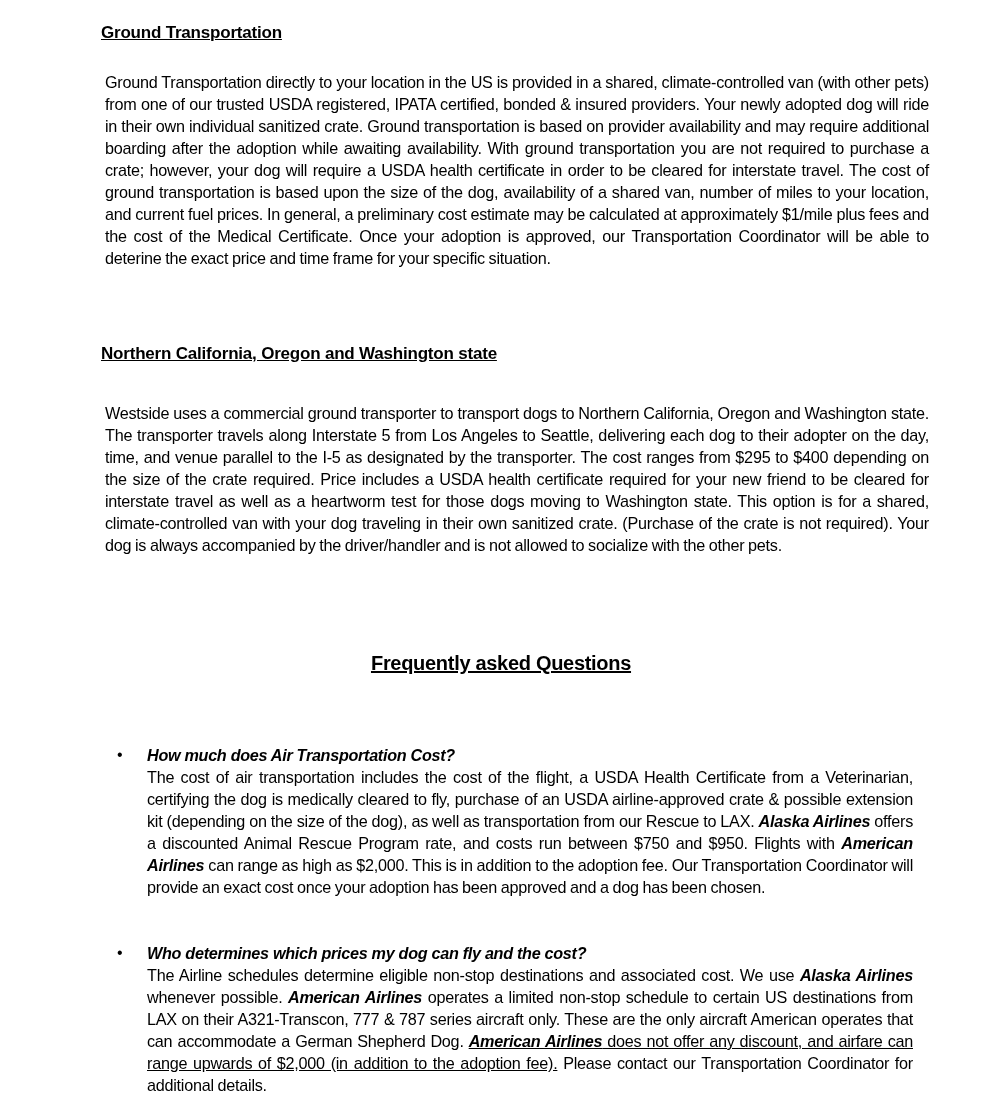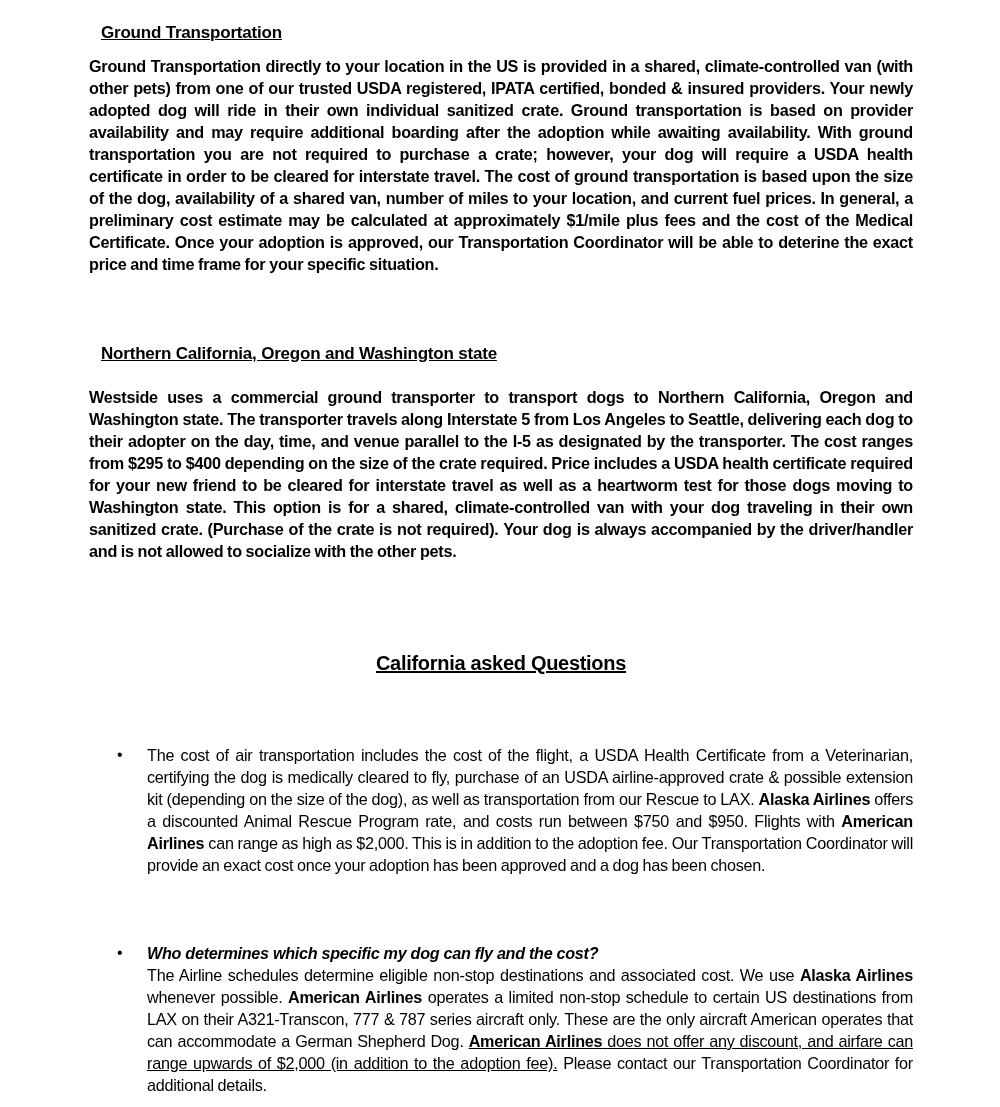--- a/index.html
+++ b/index.html
@@ -31,24 +31,23 @@
     left: 0;
     letter-spacing: -0.2px;
   }
   .para {
     position: absolute;
     left: 0;
     width: 824px;
     font-size: 16.2px;
     line-height: 22px;
     text-align: justify;
-    margin: 0;
+    margin: 16px;
     letter-spacing: -0.25px;
     word-spacing: -0.5px;
-    font-weight: bold;
   }
   .h-faq {
     position: absolute;
     left: 0;
     width: 824px;
     text-align: center;
     font-weight: bold;
     text-decoration: underline;
     font-size: 20px;
     line-height: 26px;
@@ -81,44 +80,45 @@
     letter-spacing: -0.3px;
   }
   .faq-a {
     font-size: 16.2px;
     line-height: 22px;
     text-align: justify;
     margin: 0;
     letter-spacing: -0.25px;
     word-spacing: -0.5px;
   }
-  .bi { font-weight: bold; }
+  .bi { font-weight: bold; font-style: italic; }
   .u { text-decoration: underline; }
 </style>
 </head>
 <body>
 
 <div class="page">
 
   <h2 class="h-section" style="top:10px;">Ground Transportation</h2>
   <p class="para" style="top:55px;">Ground Transportation directly to your location in the US is provided in a shared, climate-controlled van (with other pets) from one of our trusted USDA registered, IPATA certified, bonded &amp; insured providers.  Your newly adopted dog will ride in their own individual sanitized crate.  Ground transportation is based on provider availability and may require additional boarding after the adoption while awaiting availability. With ground transportation you are not required to purchase a crate; however, your dog will require a USDA health certificate in order to be cleared for interstate travel. The cost of ground transportation is based upon the size of the dog, availability of a shared van, number of miles to your location, and current fuel prices.  In general, a preliminary cost estimate may be calculated at approximately $1/mile plus fees and the cost of the Medical Certificate.  Once your adoption is approved, our Transportation Coordinator will be able to deterine the exact price and time frame for your specific situation.</p>
 
   <h2 class="h-section" style="top:331px;">Northern California, Oregon and Washington state</h2>
   <p class="para" style="top:386px;">Westside uses a commercial ground transporter to transport dogs to Northern California, Oregon and Washington state.  The transporter travels along Interstate 5 from Los Angeles to Seattle, delivering each dog to their adopter on the day, time, and venue parallel to the I-5 as designated by the transporter.  The cost ranges from $295 to $400 depending on the size of the crate required. Price includes a USDA health certificate required for your new friend to be cleared for interstate travel as well as a heartworm test for those dogs moving to Washington state. This option is for a shared, climate-controlled van with your dog traveling in their own sanitized crate.  (Purchase of the crate is not required).  Your dog is always accompanied by the driver/handler and is not allowed to socialize with the other pets.</p>
 
-  <h1 class="h-faq" style="top:650px;">California asked Questions</h1>
+  <h1 class="h-faq" style="top:650px;">Frequently asked Questions</h1>
 
   <div class="faq-item" style="top:744px;">
     <span class="bullet">•</span>
     <div class="faq-body">
+      <p class="faq-q">How much does Air Transportation Cost?</p>
       <p class="faq-a"><span>The cost of air transportation includes the cost of the flight, a USDA Health Certificate from a Veterinarian, certifying the dog is medically cleared to fly, purchase of an USDA airline-approved crate &amp; possible extension kit (depending on the size of the dog), as well as transportation from our Rescue to LAX.  </span><span class="bi">Alaska Airlines</span><span> offers a discounted Animal Rescue Program rate, and costs run between $750 and $950.  Flights with </span><span class="bi">American Airlines</span><span> can range as high as $2,000.  This is in addition to the adoption fee.  Our Transportation Coordinator will provide an exact cost once your adoption has been approved and a dog has been chosen.</span></p>
     </div>
   </div>
 
   <div class="faq-item" style="top:942px;">
     <span class="bullet">•</span>
     <div class="faq-body">
-      <p class="faq-q">Who determines which specific my dog can fly and the cost?</p>
+      <p class="faq-q">Who determines which prices my dog can fly and the cost?</p>
       <p class="faq-a"><span>The Airline schedules determine eligible non-stop destinations and associated cost.  We use </span><span class="bi">Alaska Airlines</span><span> whenever possible.  </span><span class="bi">American Airlines</span><span> operates a limited non-stop schedule to certain US destinations from LAX on their A321-Transcon, 777 &amp; 787 series aircraft only.  These are the only aircraft American operates that can accommodate a German Shepherd Dog.  </span><span class="bi u">American Airlines</span><span class="u"> does not offer any discount, and airfare can range upwards of $2,000 (in addition to the adoption fee).</span><span>  Please contact our Transportation Coordinator for additional details.</span></p>
     </div>
   </div>
 
 </div>
 
 </body></html>

